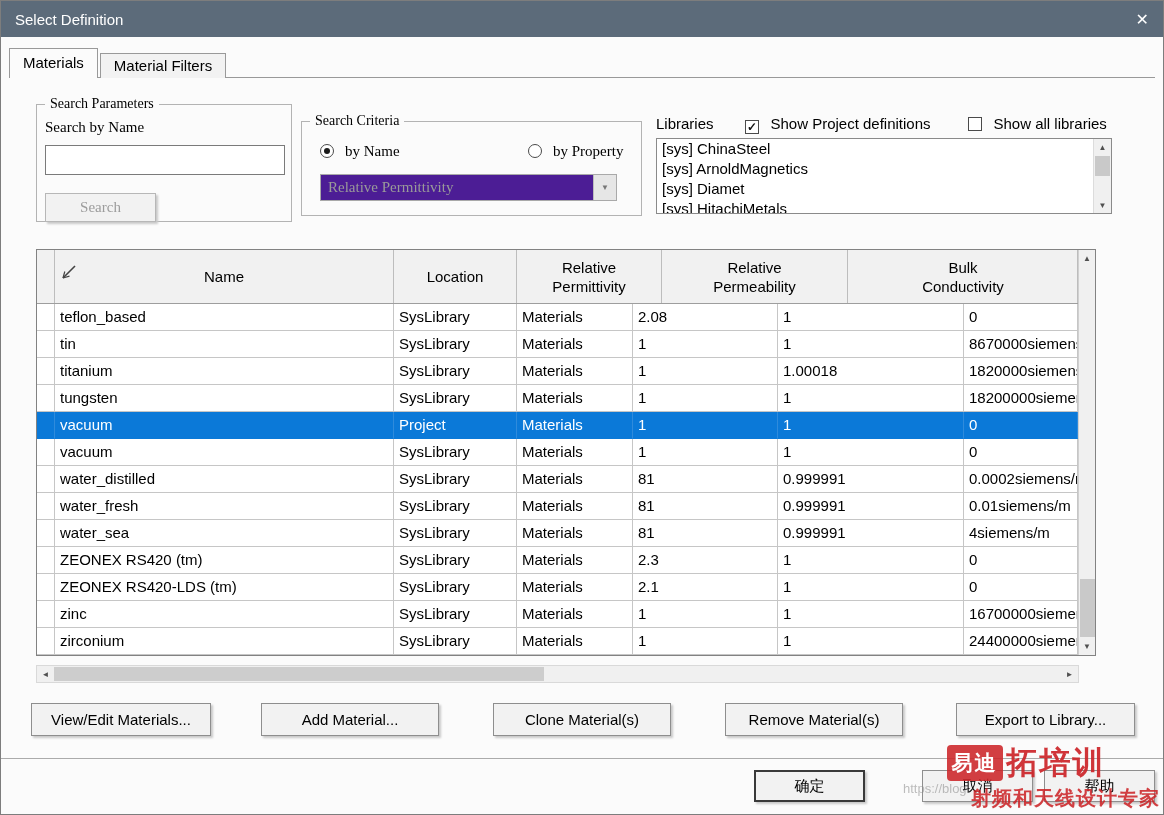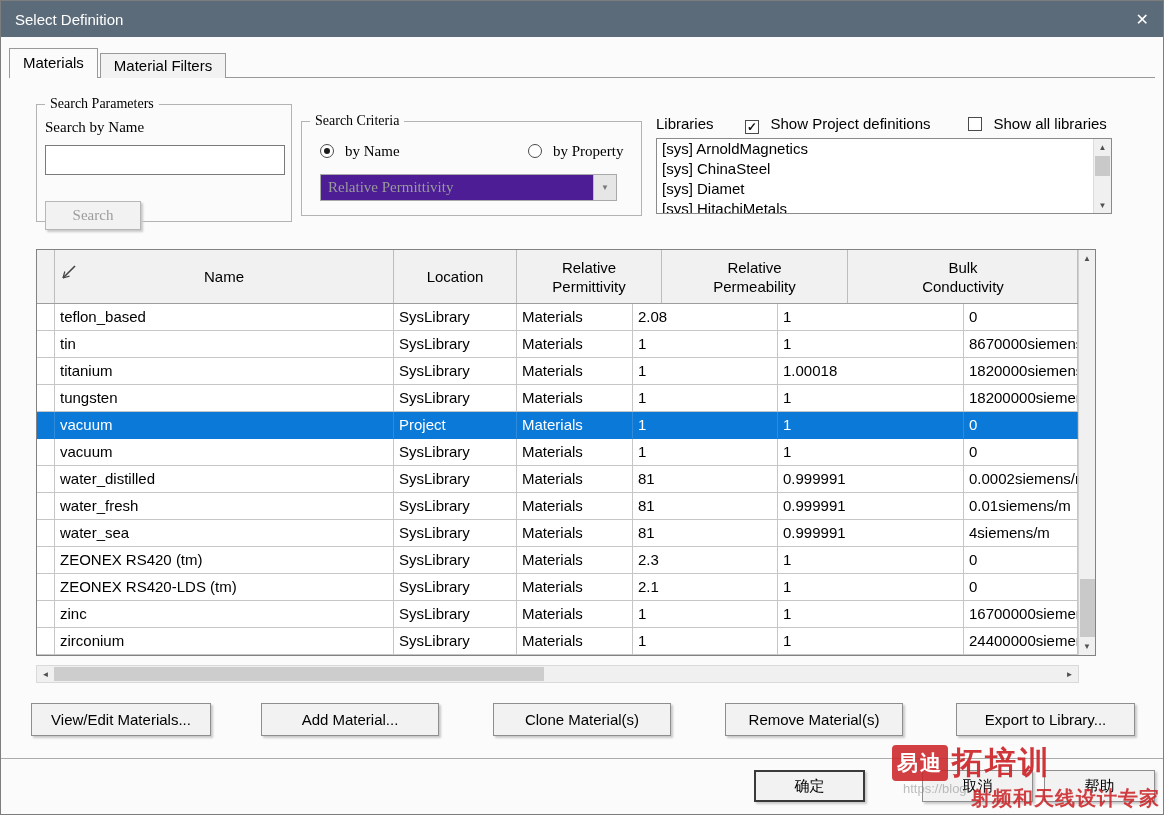--- a/index.html
+++ b/index.html
@@ -21,21 +21,21 @@
   
   .gb{position:absolute;border:1px solid #b3b3b3;box-sizing:border-box;font-family:Liberation Serif, serif;}
   .gb-legend{position:absolute;top:-9px;left:8px;background:#fbfbfb;padding:0 5px;font-size:14px;}
   .gb-search{left:35px;top:103px;width:256px;height:118px;}
   .gb-criteria{left:300px;top:120px;width:341px;height:95px;}
   .sp-label{position:absolute;left:8px;top:14px;font-size:15px;}
   .sp-input{position:absolute;left:8px;top:40px;width:240px;height:30px;box-sizing:border-box;
     border:1px solid #7a7a7a;background:#fff;font-size:15px;padding:0 6px;font-family:inherit;}
   .btn{background:#f2f2f2;border:1px solid #8e8e8e;box-shadow:2px 2px 2px #c9c9c9;
     font-size:15px;font-family:inherit;color:#000;}
-  .sp-search{position:absolute;left:8px;top:96px;width:96px;height:29px;color:#9c9c9c;border-color:#b7b7b7;text-align:center;}
+  .sp-search{position:absolute;left:8px;top:88px;width:111px;height:29px;color:#9c9c9c;border-color:#b7b7b7;text-align:center;}
   
   .radio{width:14px;height:14px;border:1px solid #4a4a4a;border-radius:50%;background:#fff;
     display:inline-block;vertical-align:-2px;margin-right:7px;position:relative;box-sizing:border-box;}
   .radio.selected::after{content:"";position:absolute;left:3px;top:3px;width:6px;height:6px;border-radius:50%;background:#1a1a1a;}
   .cb{width:14px;height:14px;border:1px solid #4a4a4a;background:#fff;display:inline-flex;
     align-items:center;justify-content:center;vertical-align:-2px;margin-right:7px;font-size:12px;box-sizing:border-box;}
   .cb.checked::after{content:"✓";color:#111;font-weight:bold;line-height:1;}
   .ctl-label{font-size:15px;}
   .rad-byname{position:absolute;left:18px;top:20px;text-align:center;}
   .rad-byprop{position:absolute;left:226px;top:20px;}
@@ -89,21 +89,21 @@
   .abtn{position:absolute;top:702px;height:33px;}
   .ab-1{left:30px;width:180px;} .ab-2{left:260px;width:178px;} .ab-3{left:492px;width:178px;}
   .ab-4{left:724px;width:178px;} .ab-5{left:955px;width:179px;}
   
   .sep{position:absolute;left:0;top:757px;width:100%;height:1px;background:#ababab;}
   .okbtn{position:absolute;left:753px;top:769px;width:111px;height:32px;border:2px solid #3a3a3a;}
   .cancelbtn{position:absolute;left:921px;top:769px;width:111px;height:32px;}
   .helpbtn{position:absolute;left:1043px;top:769px;width:111px;height:32px;}
   
   .wm{position:absolute;right:3px;top:741px;width:268px;z-index:10;pointer-events:none;text-align:right;}
-  .wm-row1{display:flex;align-items:center;justify-content:flex-start;gap:4px;}
+  .wm-row1{display:flex;align-items:center;justify-content:center;gap:4px;}
   .wm-box{background:rgba(204,36,40,0.88);color:#fff;font-weight:bold;font-size:21px;
     padding:4px 5px;border-radius:4px;letter-spacing:2px;}
   .wm-rest{color:rgba(204,36,40,0.92);font-size:31px;font-weight:bold;letter-spacing:2px;}
   .wm-tagline{color:rgba(204,36,40,0.88);font-size:20px;font-weight:bold;letter-spacing:1px;margin-top:1px;}
   .wm-url{position:absolute;left:902px;top:780px;font-size:13px;color:#8a8a8a;opacity:.55;z-index:9;pointer-events:none;}
 </style>
 </head>
 <body>
 
 <div id="dialog">
@@ -146,22 +146,22 @@
   <span class="cb-project">
     <span class="cb checked"></span>
     <span class="ctl-label">Show Project definitions</span>
   </span>
   <span class="cb-all">
     <span class="cb"></span>
     <span class="ctl-label">Show all libraries</span>
   </span>
   <div class="liblist">
     <div>
+        <div class="libitem">[sys] ChinaSteel</div>
         <div class="libitem">[sys] ArnoldMagnetics</div>
-        <div class="libitem">[sys] ChinaSteel</div>
         <div class="libitem">[sys] Diamet</div>
         <div class="libitem">[sys] HitachiMetals</div>
       </div>
     <div class="vsb">
       <div class="sb-btn sb-up">▲</div>
       <div class="sb-thumb"></div>
       <div class="sb-btn sb-down">▼</div>
     </div>
   </div>
 

